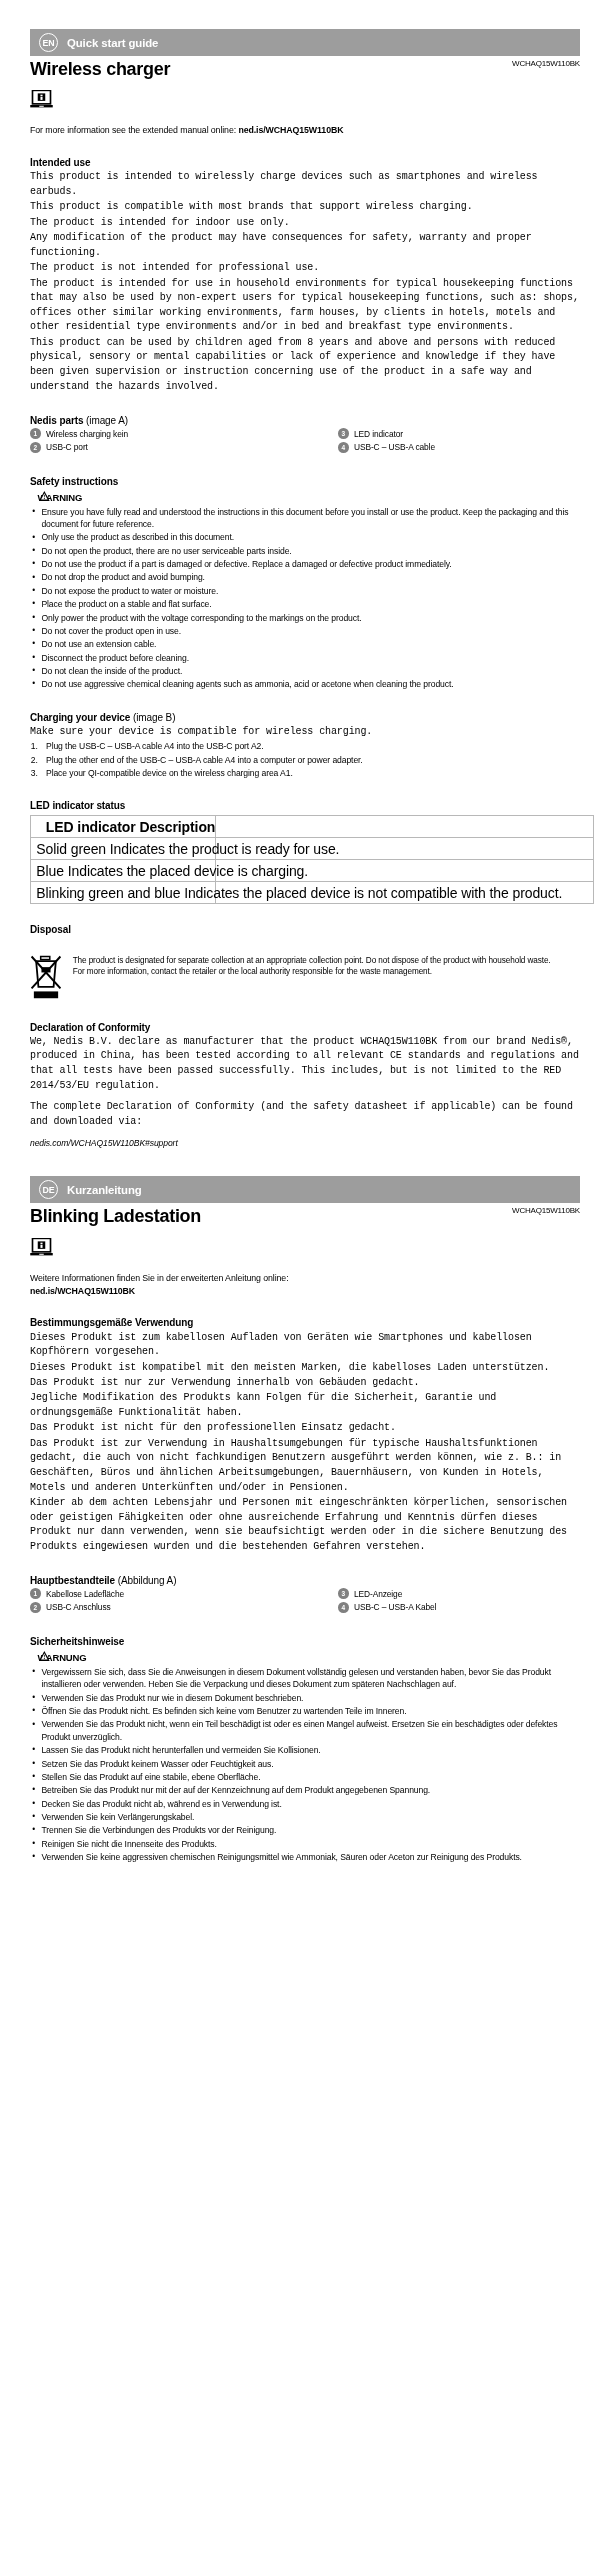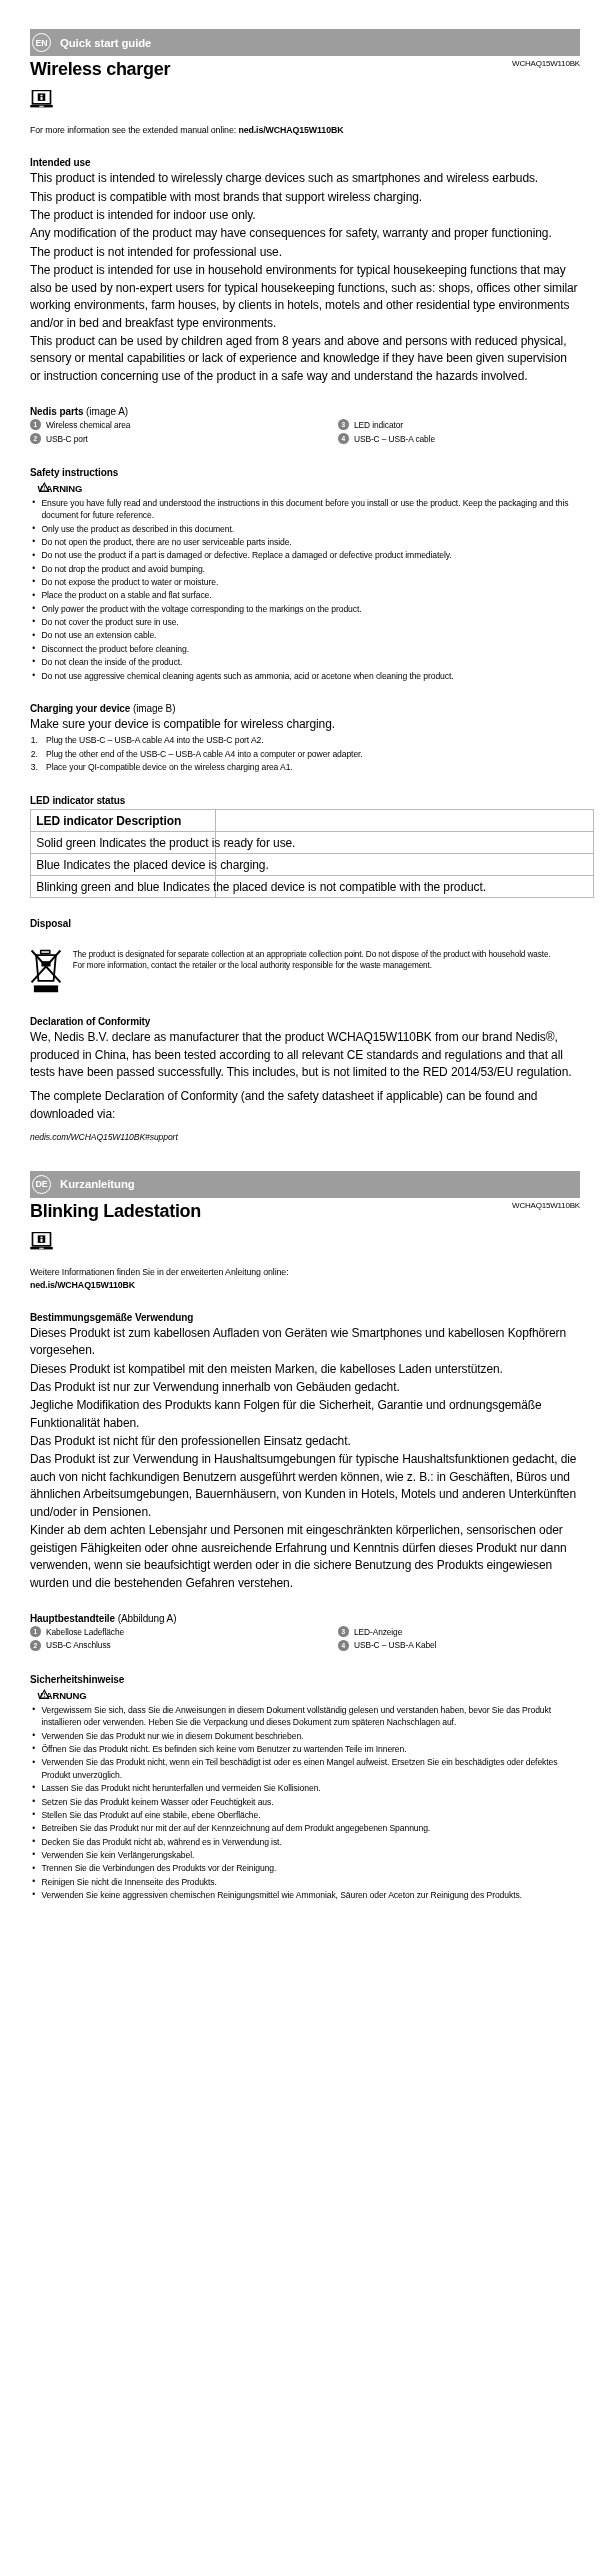--- a/index.html
+++ b/index.html
@@ -21,21 +21,21 @@
     box-sizing: border-box;
     padding: 29px 30px 15px 30px;
   }
 
   
   .lang-bar {
     background: #9d9d9d;
     height: 27px;
     display: flex;
     align-items: center;
-    padding-left: 2px;
+    padding-left: 9px;
     box-sizing: border-box;
   }
   .lang-circle {
     width: 19px;
     height: 19px;
     border: 1.5px solid #ffffff;
     border-radius: 50%;
     color: #ffffff;
     font-size: 8.8px;
     font-weight: bold;
@@ -101,24 +101,25 @@
     margin: 0 0 2.3px 0;
     letter-spacing: -0.1px;
   }
   h2.section .light {
     font-weight: normal;
   }
   .gap-lg { height: 20px; }
   .gap-sm { height: 6px; }
 
   p.body {
-    font-size: 12px;
+    font-size: 10px;
     line-height: 1.46;
     margin: 0 0 0.8px 0;
     letter-spacing: -0.1px;
+    font-family: Liberation Mono, monospace;
   }
 
   ul.bullets, ol.steps {
     margin: 0;
     padding: 0;
     list-style: none;
   }
   ul.bullets li {
     font-size: 8.6px;
     line-height: 1.46;
@@ -210,25 +211,26 @@
   table.led {
     border-collapse: collapse;
     width: 549px;
     margin-top: 3.8px;
     table-layout: fixed;
   }
   table.led td {
     border: 0.8px solid #b8b8b8;
     height: 18px;
     vertical-align: middle;
-    font-size: 12px;
+    font-size: 14px;
     padding: 1.5px 0 1.5px 5.3px;
     letter-spacing: -0.1px;
     overflow: visible;
     white-space: nowrap;
+    text-align: right;
   }
   table.led td.c1 { width: 179px; }
   table.led td.c2 { width: 371px; }
   table.led tr.head td { font-weight: bold; }
   table.led td .spill {
     display: inline-block;
     white-space: nowrap;
   }
 
   
@@ -299,21 +301,21 @@
     <p class="body">The product is intended for use in household environments for typical housekeeping functions that may also be used by non-expert users for typical housekeeping functions, such as: shops, offices other similar working environments, farm houses, by clients in hotels, motels and other residential type environments and/or in bed and breakfast type environments.</p>
     <p class="body">This product can be used by children aged from 8 years and above and persons with reduced physical, sensory or mental capabilities or lack of experience and knowledge if they have been given supervision or instruction concerning use of the product in a safe way and understand the hazards involved.</p>
 
     <div class="gap-lg"></div>
 
     <h2 class="section"><span>Nedis parts </span><span class="light">(image A)</span></h2>
     <div class="parts">
       <div class="parts-col">
         <div class="part-item">
           <span class="part-badge">1</span>
-          <span>Wireless chemical area</span>
+          <span>Wireless charging kein</span>
         </div>
         <div class="part-item">
           <span class="part-badge">2</span>
           <span>USB-C port</span>
         </div>
       </div>
       <div class="parts-col">
         <div class="part-item">
           <span class="part-badge">3</span>
           <span>LED indicator</span>
@@ -341,21 +343,21 @@
     </div>
     <ul class="bullets">
       <li>Ensure you have fully read and understood the instructions in this document before you install or use the product. Keep the packaging and this document for future reference.</li>
       <li>Only use the product as described in this document.</li>
       <li>Do not open the product, there are no user serviceable parts inside.</li>
       <li>Do not use the product if a part is damaged or defective. Replace a damaged or defective product immediately.</li>
       <li>Do not drop the product and avoid bumping.</li>
       <li>Do not expose the product to water or moisture.</li>
       <li>Place the product on a stable and flat surface.</li>
       <li>Only power the product with the voltage corresponding to the markings on the product.</li>
-      <li>Do not cover the product sure in use.</li>
+      <li>Do not cover the product open in use.</li>
       <li>Do not use an extension cable.</li>
       <li>Disconnect the product before cleaning.</li>
       <li>Do not clean the inside of the product.</li>
       <li>Do not use aggressive chemical cleaning agents such as ammonia, acid or acetone when cleaning the product.</li>
     </ul>
 
     <div class="gap-lg"></div>
 
     <h2 class="section"><span>Charging your device </span><span class="light">(image B)</span></h2>
     <p class="body">Make sure your device is compatible for wireless charging.</p>

